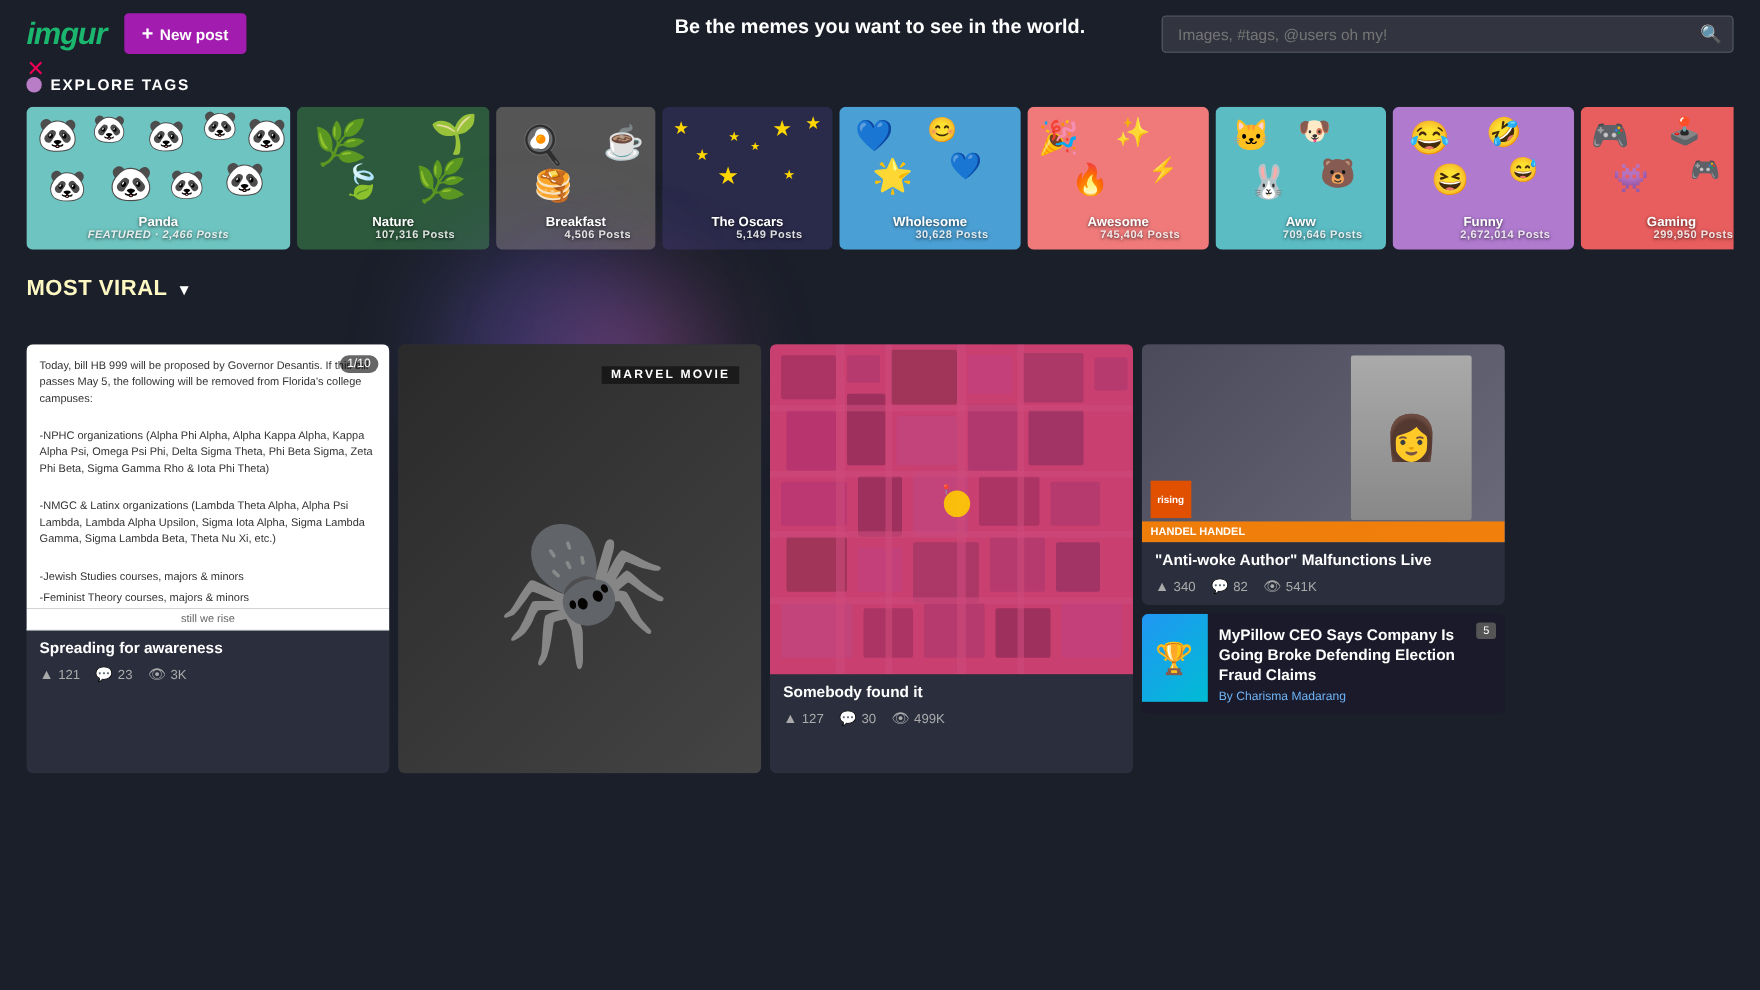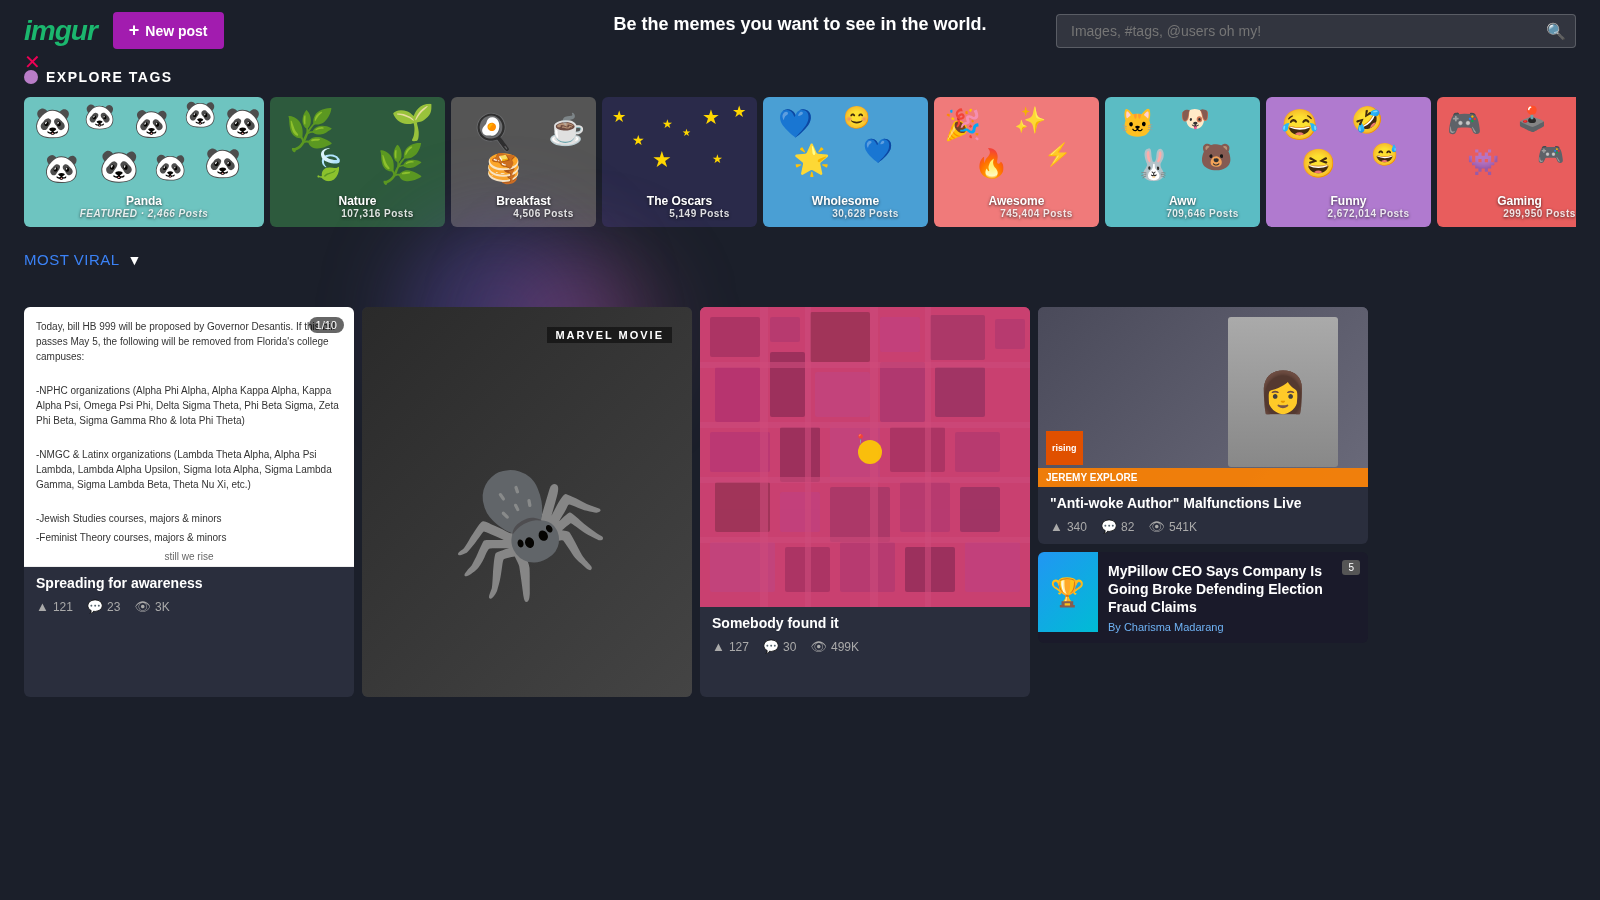--- a/index.html
+++ b/index.html
@@ -234,24 +234,24 @@
     .most-viral-section {
       padding: 24px 24px 0;
     }
     .most-viral-header {
       display: flex;
       align-items: center;
       gap: 8px;
       margin-bottom: 16px;
     }
     .most-viral-title {
-      font-size: 15px;
-      font-weight: 400;
+      font-size: 20px;
+      font-weight: 700;
       letter-spacing: 0.5px;
-      color: #3b82f6;
+      color: #fef9c3;
     }
     .dropdown-arrow {
       color: #fff;
       font-size: 14px;
     }
 
     
     .posts-grid {
       display: grid;
       grid-template-columns: 330px 330px 330px 330px;
@@ -799,21 +799,21 @@
 
       <div class="post-card">
         <div class="post-video-thumb">
 
           <div style="position:absolute;inset:0;background:linear-gradient(135deg,#4a4a5a,#6a6a7a);">
             <div style="position:absolute;top:10px;right:30px;width:110px;height:150px;background:linear-gradient(#888,#bbb);border-radius:3px;overflow:hidden;">
               <div style="width:100%;height:100%;background:linear-gradient(180deg,#aaa 0%,#888 100%);display:flex;align-items:center;justify-content:center;font-size:40px;">👩</div>
             </div>
           </div>
           <div class="rising-tag">rising</div>
-          <div class="video-overlay-bar">JEREMY EXPLORE</div>
+          <div class="video-overlay-bar">HANDEL HANDEL</div>
         </div>
         <div class="post-title">"Anti-woke Author" Malfunctions Live</div>
         <div class="post-stats">
           <div class="stat-item">
             <span class="stat-icon">▲</span>
             <span>340</span>
           </div>
           <div class="stat-item">
             <span class="stat-icon">💬</span>
             <span>82</span>

